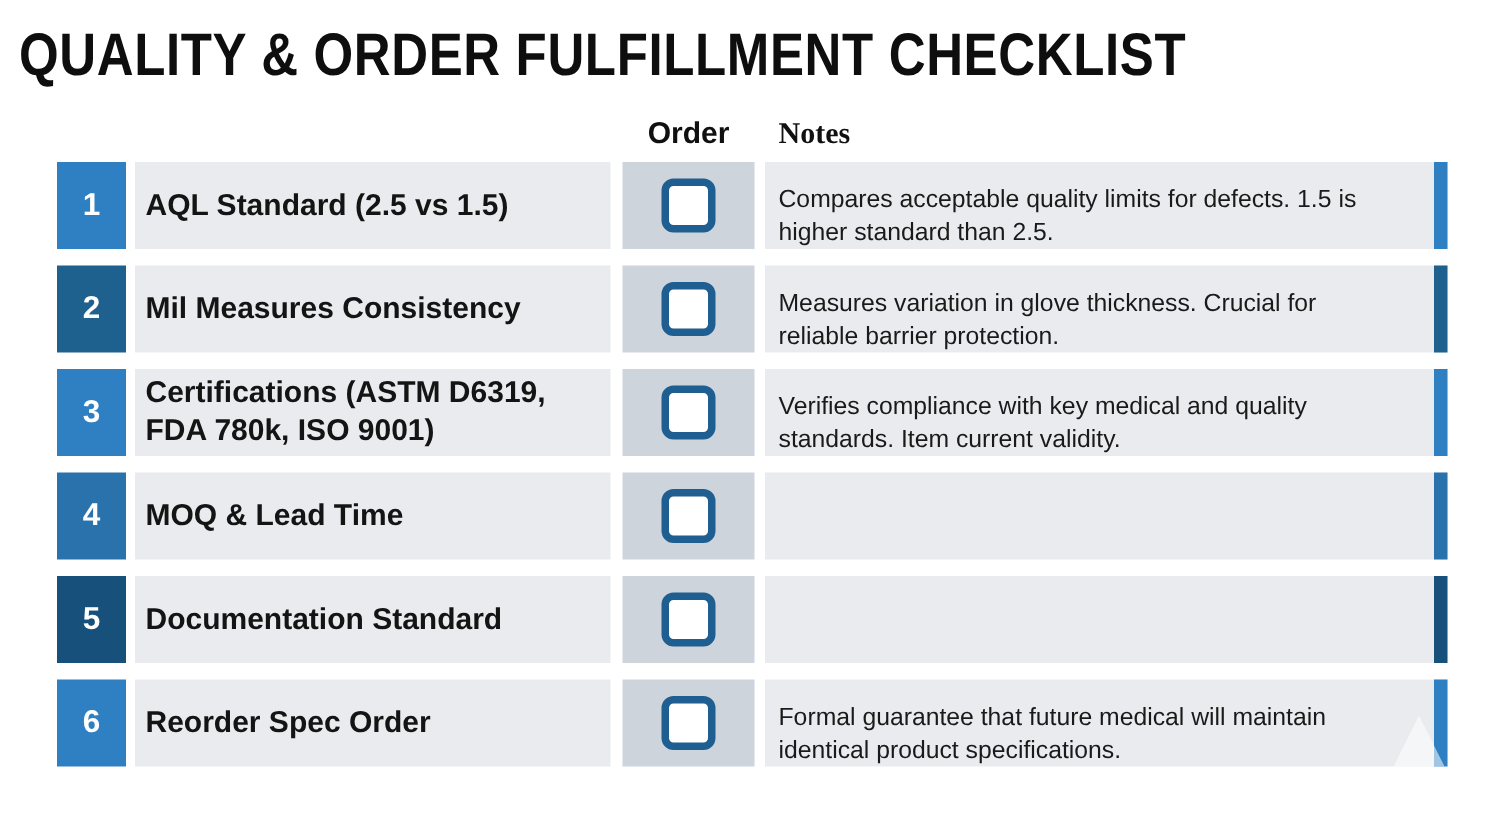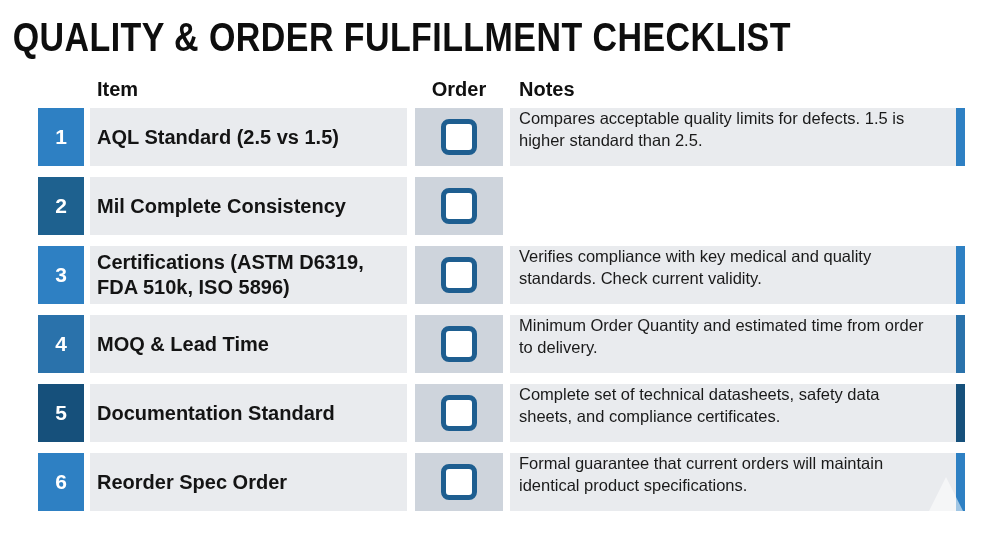--- a/index.html
+++ b/index.html
@@ -38,21 +38,21 @@
     margin-bottom: 7px;
     align-items: center;
   }
   .col-head {
     font-size: 20px;
     font-weight: 700;
     color: #101010;
   }
   .head-item { grid-column: 3; padding-left: 7px; }
   .head-check { grid-column: 5; justify-self: center; }
-  .head-notes { grid-column: 7; padding-left: 9px; }
+  .head-notes { grid-column: 7; padding-left: 9px; font-family: Liberation Serif, serif; }
   .row {
     height: 58px;
     margin-bottom: 11px;
   }
   .tile {
     grid-column: 1;
     background: #2e80c3;
     display: flex;
     align-items: center;
     justify-content: center;
@@ -83,21 +83,21 @@
     height: 26px;
     background: #ffffff;
     border: 5px solid #1e5e90;
     border-radius: 8px;
     cursor: pointer;
   }
   .notes-cell {
     grid-column: 7;
     position: relative;
     display: flex;
-    align-items: flex-start;
+    align-items: flex-end;
     padding: 0 30px 0 9px;
     font-size: 16.5px;
     color: #1a1a1a;
     line-height: 21.5px;
   }
   .accent {
     position: absolute;
     top: 0;
     right: 0;
     width: 9px;
@@ -120,21 +120,20 @@
 </head>
 <body>
 
 <div class="page">
 
   <div class="title-wrap">
     <h1 class="title">QUALITY &amp; ORDER FULFILLMENT CHECKLIST</h1>
   </div>
 
   <div class="grid header-row">
-    <div class="col-head head-item">Item</div>
     <div class="col-head head-check">Order</div>
     <div class="col-head head-notes">Notes</div>
   </div>
 
   <div class="grid row">
     <div class="tile" style="background: rgb(46, 128, 195);">
         <span>1</span>
       </div>
     <div class="cell item-cell">
         <span>AQL Standard (2.5 vs 1.5)</span>
@@ -146,85 +145,87 @@
         <span>Compares acceptable quality limits for defects. 1.5 is higher standard than 2.5.</span>
         <span class="accent" style="background: rgb(46, 128, 195);"></span>
       </div>
   </div>
 
   <div class="grid row">
     <div class="tile" style="background: rgb(30, 97, 143);">
         <span>2</span>
       </div>
     <div class="cell item-cell">
-        <span>Mil Complete Consistency</span>
-      </div>
-    <div class="cell check-cell">
-        <span class="checkbox" role="checkbox" aria-checked="false"></span>
+        <span>Mil Measures Consistency</span>
+      </div>
+    <div class="cell check-cell">
+        <span class="checkbox" role="checkbox" aria-checked="false"></span>
+      </div>
+    <div class="cell notes-cell">
+        <span>Measures variation in glove thickness. Crucial for reliable barrier protection.</span>
+        <span class="accent" style="background: rgb(30, 97, 143);"></span>
       </div>
   </div>
 
   <div class="grid row">
     <div class="tile" style="background: rgb(46, 128, 195);">
         <span>3</span>
       </div>
     <div class="cell item-cell">
-        <span>Certifications (ASTM D6319, FDA 510k, ISO 5896)</span>
-      </div>
-    <div class="cell check-cell">
-        <span class="checkbox" role="checkbox" aria-checked="false"></span>
-      </div>
-    <div class="cell notes-cell">
-        <span>Verifies compliance with key medical and quality standards. Check current validity.</span>
+        <span>Certifications (ASTM D6319, FDA 780k, ISO 9001)</span>
+      </div>
+    <div class="cell check-cell">
+        <span class="checkbox" role="checkbox" aria-checked="false"></span>
+      </div>
+    <div class="cell notes-cell">
+        <span>Verifies compliance with key medical and quality standards. Item current validity.</span>
         <span class="accent" style="background: rgb(46, 128, 195);"></span>
       </div>
   </div>
 
   <div class="grid row">
     <div class="tile" style="background: rgb(42, 114, 171);">
         <span>4</span>
       </div>
     <div class="cell item-cell">
         <span>MOQ &amp; Lead Time</span>
       </div>
     <div class="cell check-cell">
         <span class="checkbox" role="checkbox" aria-checked="false"></span>
       </div>
     <div class="cell notes-cell">
-        <span>Minimum Order Quantity and estimated time from order to delivery.</span>
         <span class="accent" style="background: rgb(42, 114, 171);"></span>
       </div>
   </div>
 
   <div class="grid row">
     <div class="tile" style="background: rgb(22, 80, 123);">
         <span>5</span>
       </div>
     <div class="cell item-cell">
         <span>Documentation Standard</span>
       </div>
     <div class="cell check-cell">
         <span class="checkbox" role="checkbox" aria-checked="false"></span>
       </div>
     <div class="cell notes-cell">
-        <span>Complete set of technical datasheets, safety data sheets, and compliance certificates.</span>
         <span class="accent" style="background: rgb(22, 80, 123);"></span>
       </div>
   </div>
 
   <div class="grid row">
     <div class="tile" style="background: rgb(46, 128, 195);">
         <span>6</span>
       </div>
     <div class="cell item-cell">
         <span>Reorder Spec Order</span>
       </div>
     <div class="cell check-cell">
         <span class="checkbox" role="checkbox" aria-checked="false"></span>
       </div>
     <div class="cell notes-cell">
-        <span>Formal guarantee that current orders will maintain identical product specifications.</span>
+        <span>Formal guarantee that future medical will maintain identical product specifications.</span>
         <span class="accent" style="background: rgb(46, 128, 195);"></span>
         <span class="watermark"></span>
       </div>
   </div>
 
 </div>
 
 </body></html>

